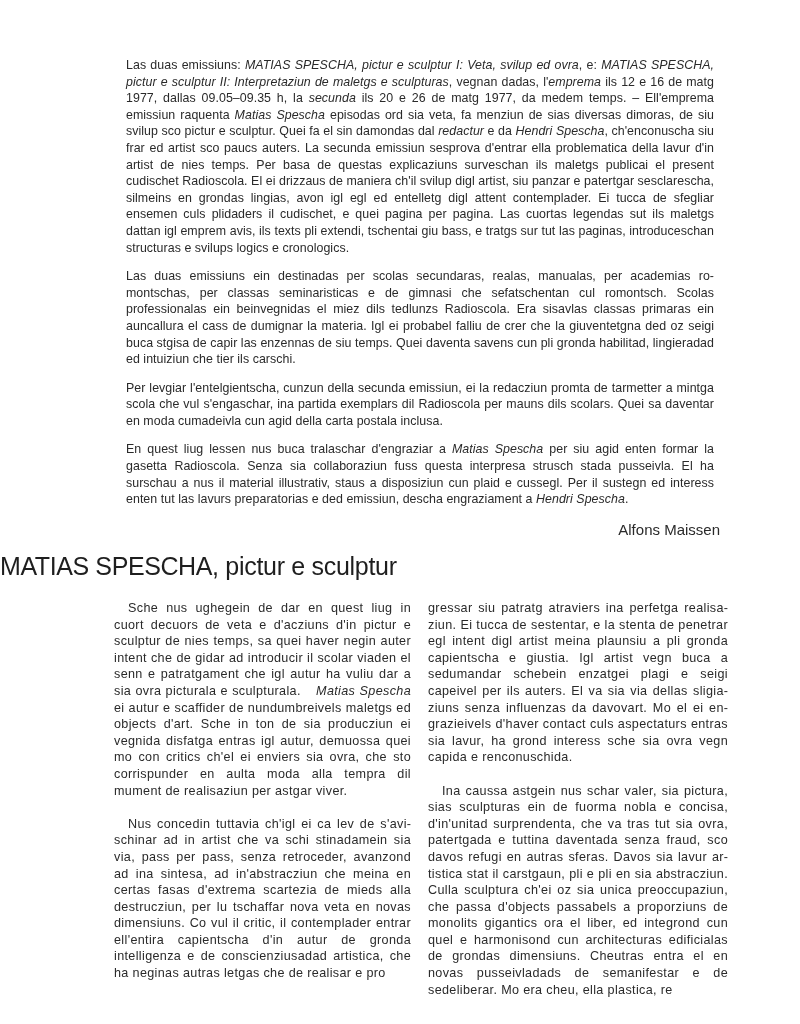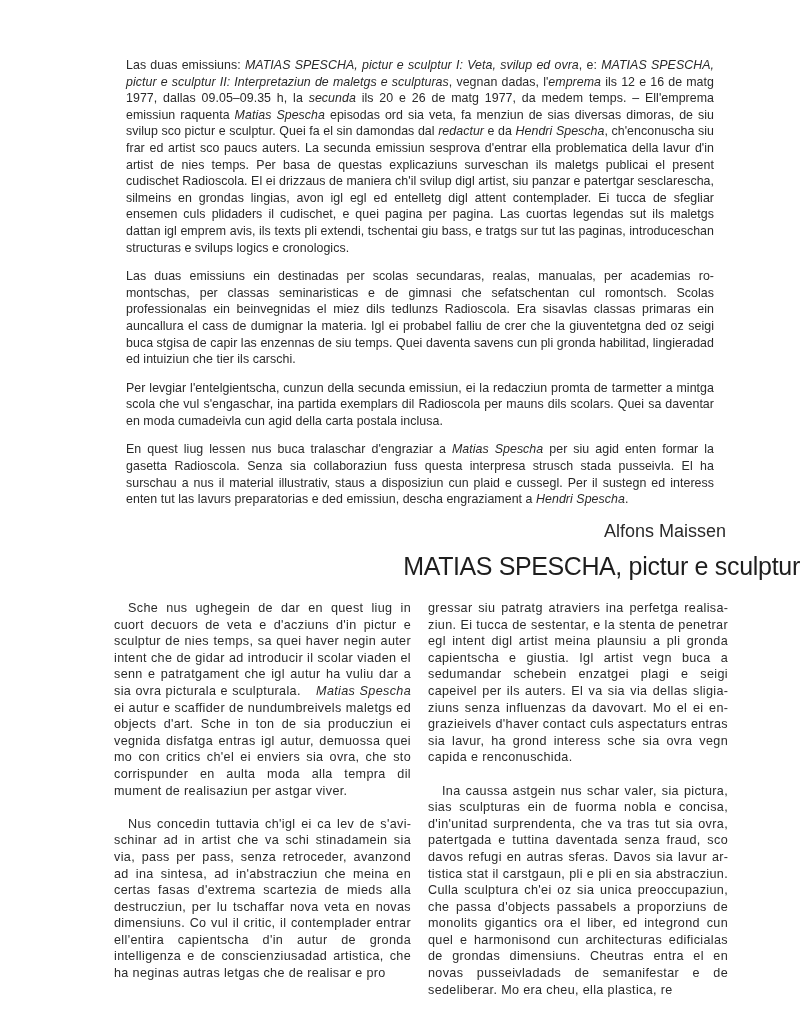--- a/index.html
+++ b/index.html
@@ -2,22 +2,22 @@
 <html><head>
 <meta charset="utf-8">
 <style>
   html, body { margin: 0; padding: 0; background: #ffffff; }
   body { width: 800px; height: 1024px; position: relative; overflow: hidden;
          font-family: "Liberation Sans", sans-serif; color: #2a2a2a; }
   .intro { position: absolute; left: 114px; top: 45px; width: 612px;
            font-size: 12.4px; line-height: 16.6px; text-align: justify; letter-spacing: 0.05px; }
   .intro p { margin: 12px; }
   .intro em { font-style: italic; }
-  .signature { position: absolute; right: 74px; top: 521px; font-size: 18px; }
-  .title { position: absolute; left: 0; width: 800px; top: 552px; text-align: right;
+  .signature { position: absolute; right: 80px; top: 521px; font-size: 15px; }
+  .title { position: absolute; left: 0; width: 800px; top: 552px; text-align: left;
            font-size: 25px; letter-spacing: -0.3px; color: #1e1e1e; }
   .title .upper { letter-spacing: -0.4px; }
   .col { position: absolute; top: 600px; width: 297px; font-size: 12.6px; line-height: 16.6px;
          text-align: justify; letter-spacing: 0.35px; }
   .col.left { left: 114px; }
   .col.right { left: 428px; width: 300px; }
   .col p { margin: 0 0 16.6px 0; text-indent: 14px; }
   .col p.cont { text-indent: 0; }
   .col em { font-style: italic; margin-left: 11px; }
 </style>

